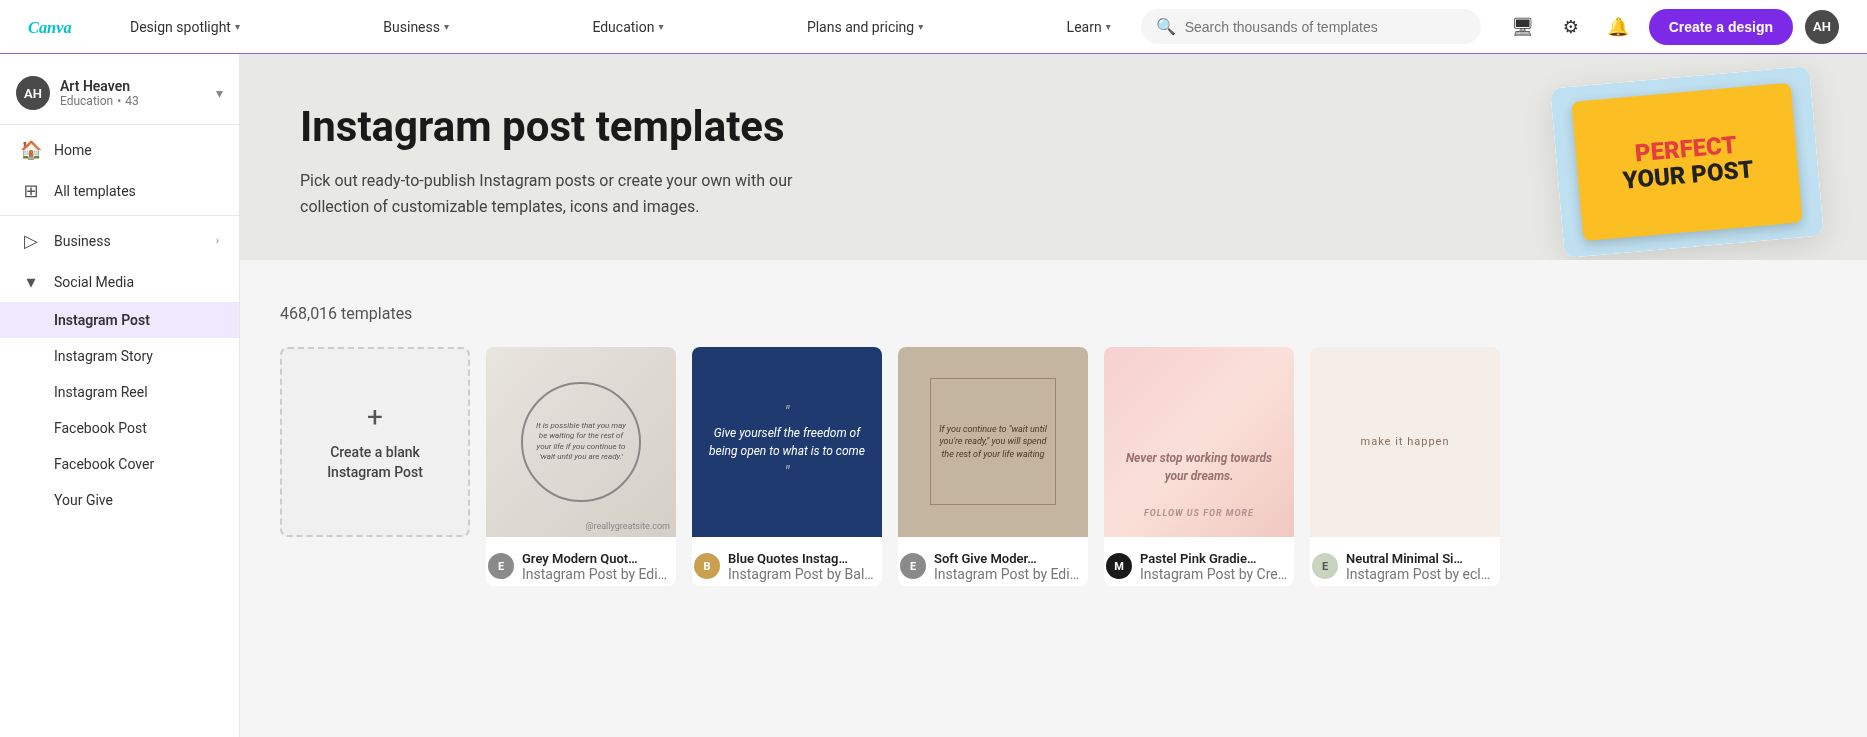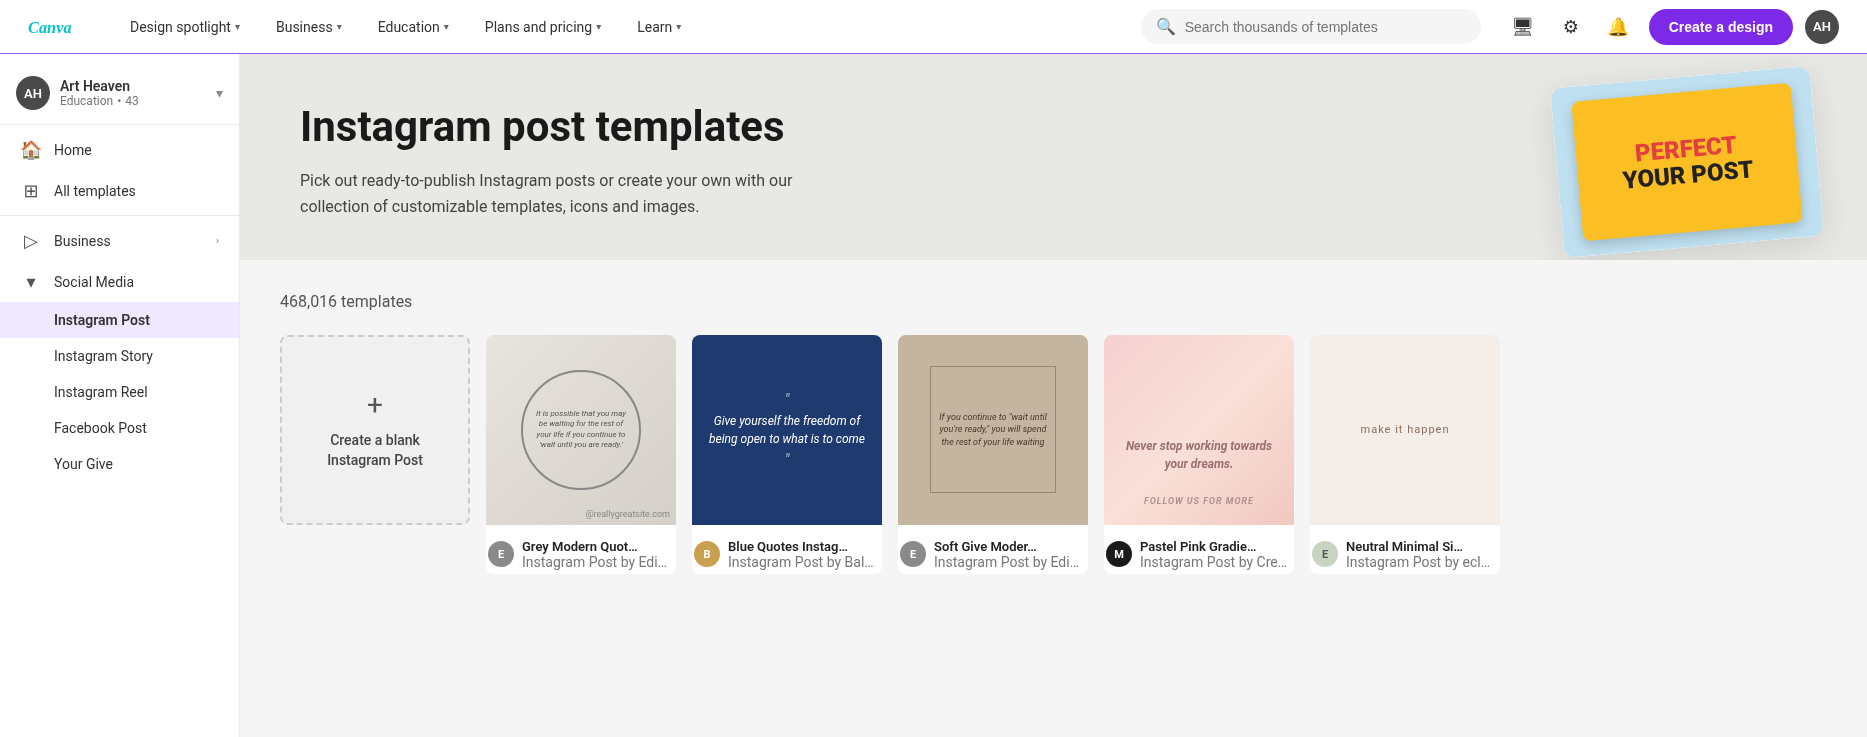--- a/index.html
+++ b/index.html
@@ -6,21 +6,21 @@
     body { font-family: -apple-system, BlinkMacSystemFont, 'Segoe UI', Roboto, sans-serif; background: #f5f5f5; overflow-x: hidden; }
 
     
     .topnav {
       position: fixed; top: 0; left: 0; right: 0; height: 54px;
       background: #fff; display: flex; align-items: center; padding: 0 28px;
       border-bottom: 1px solid #8b5cf6; z-index: 100; gap: 0;
     }
     .topnav-logo { display: flex; align-items: center; margin-right: 18px; }
     .topnav-logo svg { width: 70px; height: 30px; }
-    .nav-links { display: flex; align-items: center; gap: 8px; flex: 1; }
+    .nav-links { display: flex; align-items: center; gap: 0; flex: 1; justify-content: space-between; }
     .nav-link-item {
       display: flex; align-items: center; gap: 4px; padding: 0 14px;
       font-size: 14px; color: #333; cursor: pointer; height: 54px;
       white-space: nowrap;
     }
     .chevron-icon { font-size: 10px; color: #666; }
     .search-bar {
       display: flex; align-items: center; background: #f5f5f5; border-radius: 24px;
       padding: 8px 16px; gap: 8px; width: 340px; margin: 0 16px;
     }
@@ -88,21 +88,21 @@
     }
     .hero-text { max-width: 600px; }
     .hero-title { font-size: 42px; font-weight: 700; color: #1a1a1a; margin-bottom: 16px; line-height: 1.2; }
     .hero-desc { font-size: 16px; color: #444; line-height: 1.6; max-width: 540px; }
     .hero-image {
       position: absolute; right: -10px; top: 0; bottom: 0; width: 500px;
       display: flex; align-items: center; justify-content: flex-end;
     }
 
     
-    .templates-section { padding: 32px 40px; }
+    .templates-section { padding: 44px 40px; }
     .templates-count { font-size: 16px; color: #555; margin-bottom: 24px; }
     .templates-grid { display: flex; gap: 16px; overflow-x: auto; padding-bottom: 12px; }
     .template-card {
       min-width: 190px; width: 190px; border-radius: 8px; overflow: hidden;
       cursor: pointer; background: #fff; flex-shrink: 0;
     }
     .card-img-wrap { position: relative; width: 100%; height: 190px; overflow: hidden; }
     .card-overlay {
       position: absolute; inset: 0; background: rgba(0,0,0,0.15);
       display: flex; align-items: flex-end; justify-content: flex-end;
@@ -269,20 +269,24 @@
       <div class="sidebar-item">
         <span class="sidebar-item-icon" style="width:22px;"></span>
         <span class="sidebar-item-label">Instagram Reel</span>
       </div>
 
       <div class="sidebar-item">
         <span class="sidebar-item-icon" style="width:22px;"></span>
         <span class="sidebar-item-label">Facebook Post</span>
       </div>
 
+      <div class="sidebar-item">
+        <span class="sidebar-item-icon" style="width:22px;"></span>
+        <span class="sidebar-item-label">Facebook Cover</span>
+      </div>
 
 
       <div class="sidebar-item">
         <span class="sidebar-item-icon" style="width:22px;"></span>
         <span class="sidebar-item-label">Your Give</span>
       </div>
 
     </div>
   </aside>
 

